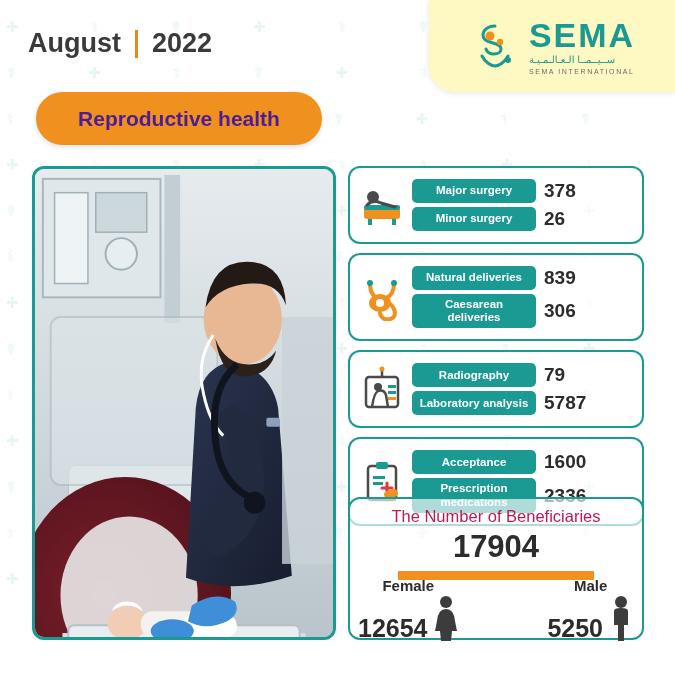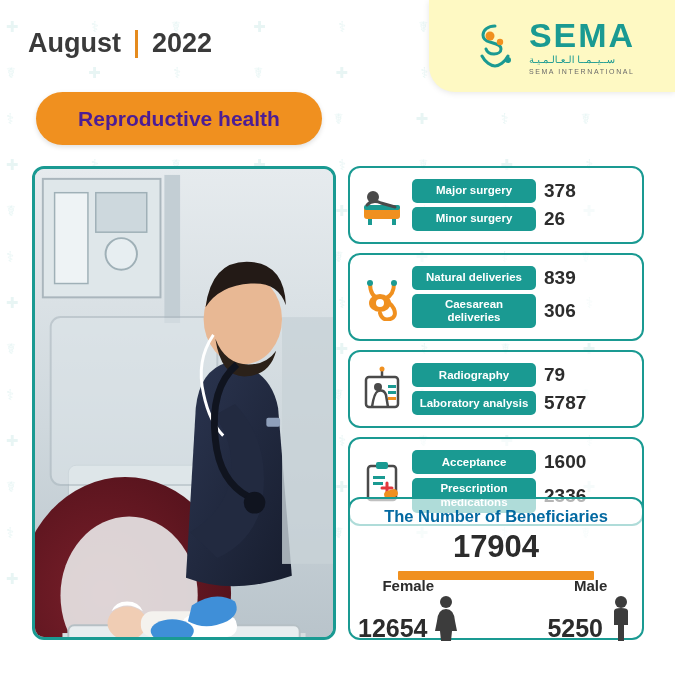--- a/index.html
+++ b/index.html
@@ -134,21 +134,21 @@
   #beneficiaries {
     position: absolute; left: 348px; top: 497px;
     width: 296px; height: 143px;
     border: 2px solid #1a9a92;
     border-radius: 12px;
     background: rgba(255,255,255,0.65);
     padding: 8px 10px;
     text-align: center;
   }
   #ben-title {
-    font-size: 16.5px; font-weight: 700; color: #0369a1;
+    font-size: 16.5px; font-weight: 400; color: #be185d;
   }
   #ben-total-wrap {
     margin-top: 16px;
     display: flex; justify-content: center;
   }
   #ben-total-bar {
     background: #f0901f;
     height: 9px; width: 196px;
     margin-top: 29px;
     border-radius: 1px;

